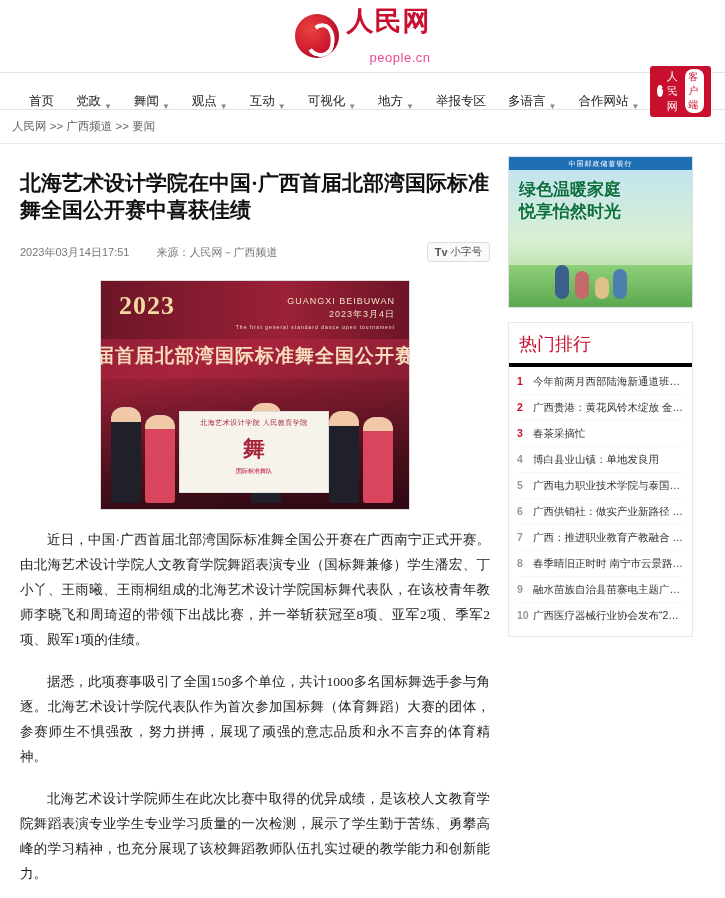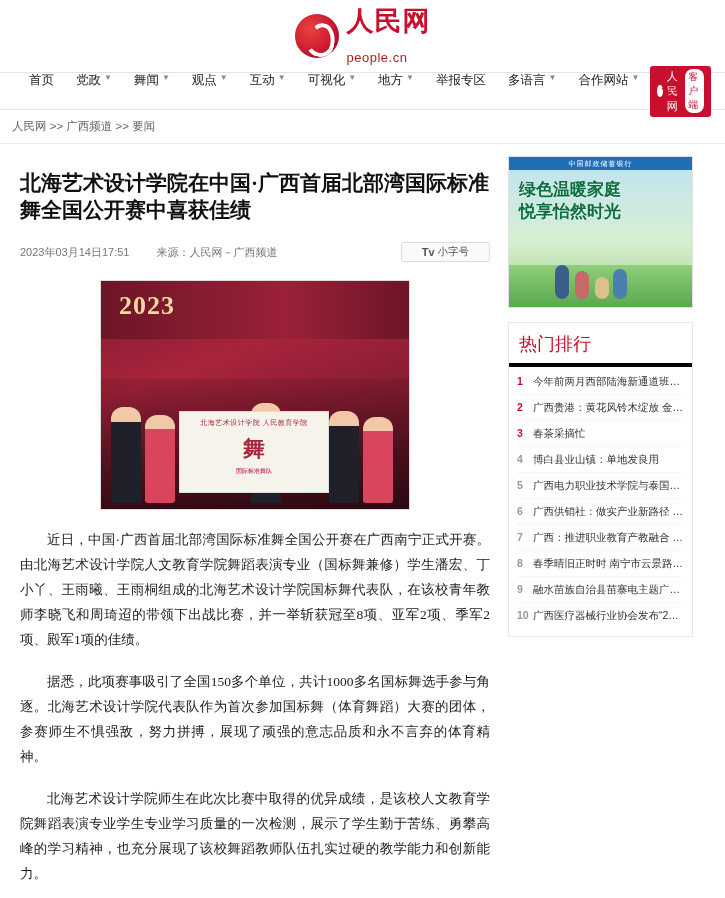--- a/index.html
+++ b/index.html
@@ -28,31 +28,31 @@
   .logo-mark:after{
     content:"";
     position:absolute; left:12px; top:9px;
     width:20px; height:26px;
     border:4px solid #fff; border-radius:50% 50% 50% 50%/60% 60% 40% 40%;
     border-left-color:transparent;
     transform: rotate(12deg);
   }
   .logo-text { line-height:1; }
   .logo-cn { font-size:27px; font-weight:bold; color:#c8102e; letter-spacing:1px; }
-  .logo-en { font-size:13px; color:#b91c1c; letter-spacing:.5px; margin-top:16px;}
+  .logo-en { font-size:13px; color:#ec4899; letter-spacing:.5px; margin-top:16px;text-align:right;}
 
   
   .nav {
     height:38px; border-top:1px solid #e3e3e3; border-bottom:1px solid #e3e3e3;
     display:flex; align-items:center; padding:0 18px; gap:0;
     background:#fff;
   }
   .nav-item {
     font-size:12.5px; color:#222; padding:0 11px; height:38px;
-    display:flex; align-items:flex-start; gap:3px; white-space:nowrap;
+    display:flex; align-items:flex-end; gap:3px; white-space:nowrap;
   }
   .nav-item .caret { font-size:8px; color:#888; position:relative; top:1px;}
   .nav-spacer { flex:1; }
   .nav-badge {
     display:flex; align-items:center; gap:4px;
     background:#c8102e; color:#fff; font-size:11px;
     padding:3px 7px; border-radius:3px; margin-right:8px;
   }
   .nav-badge .bdot{
     display:inline-block;width:12px;height:12px;border-radius:50%;
@@ -81,21 +81,21 @@
     margin: 14px 0 0 0;
     font-family:"Liberation Serif", serif;
   }
   .meta {
     display:flex; align-items:center; justify-content:space-between;
     margin-top:18px; font-size:11px; color:#777;
     padding-bottom:6px;
   }
   .fontsize-box {
     border:1px solid #ddd; border-radius:3px; font-size:10.5px; color:#555;
-    padding:2px 20px; display:flex; align-items:center; gap:3px; background:#fafafa;
+    padding:2px 7px; display:flex; align-items:center; gap:3px; background:#fafafa;
   }
   .fontsize-box .tv { font-weight:bold; font-size:11px; }
 
   .figure { margin-top:12px; text-align:center; }
   .photo {
     width:310px; height:230px; margin:0 auto;
     position:relative; overflow:hidden;
     background:linear-gradient(160deg,#7d1b2e 0%, #a8243c 35%, #5d1524 100%);
     border:1px solid #ddd;
   }
@@ -266,20 +266,26 @@
         <div class="fontsize-box">
           <span class="tv">Tv</span>
           <span>小字号</span>
         </div>
       </div>
 
       <div class="figure">
         <div class="photo">
           <div class="banner-top"></div>
           <div class="y2023">2023</div>
+          <div class="gx">
+            <div>GUANGXI BEIBUWAN</div>
+            <div>2023年3月4日</div>
+            <div style="font-size:5px;">The first general standard dance open tournament</div>
+          </div>
+          <div class="bigtext">届首届北部湾国际标准舞全国公开赛</div>
           <div class="stage"></div>
           <div class="person" style="left:10px;"></div>
           <div class="person dress" style="left:44px;height:88px;"></div>
           <div class="person" style="left:228px;height:92px;"></div>
           <div class="person dress" style="left:262px;height:86px;"></div>
           <div class="person" style="left:150px;height:100px;"></div>
           <div class="flag">
             <div class="fline">北海艺术设计学院    人民教育学院</div>
             <div class="fbig">舞</div>
             <div class="fsub">国际标准舞队</div>

